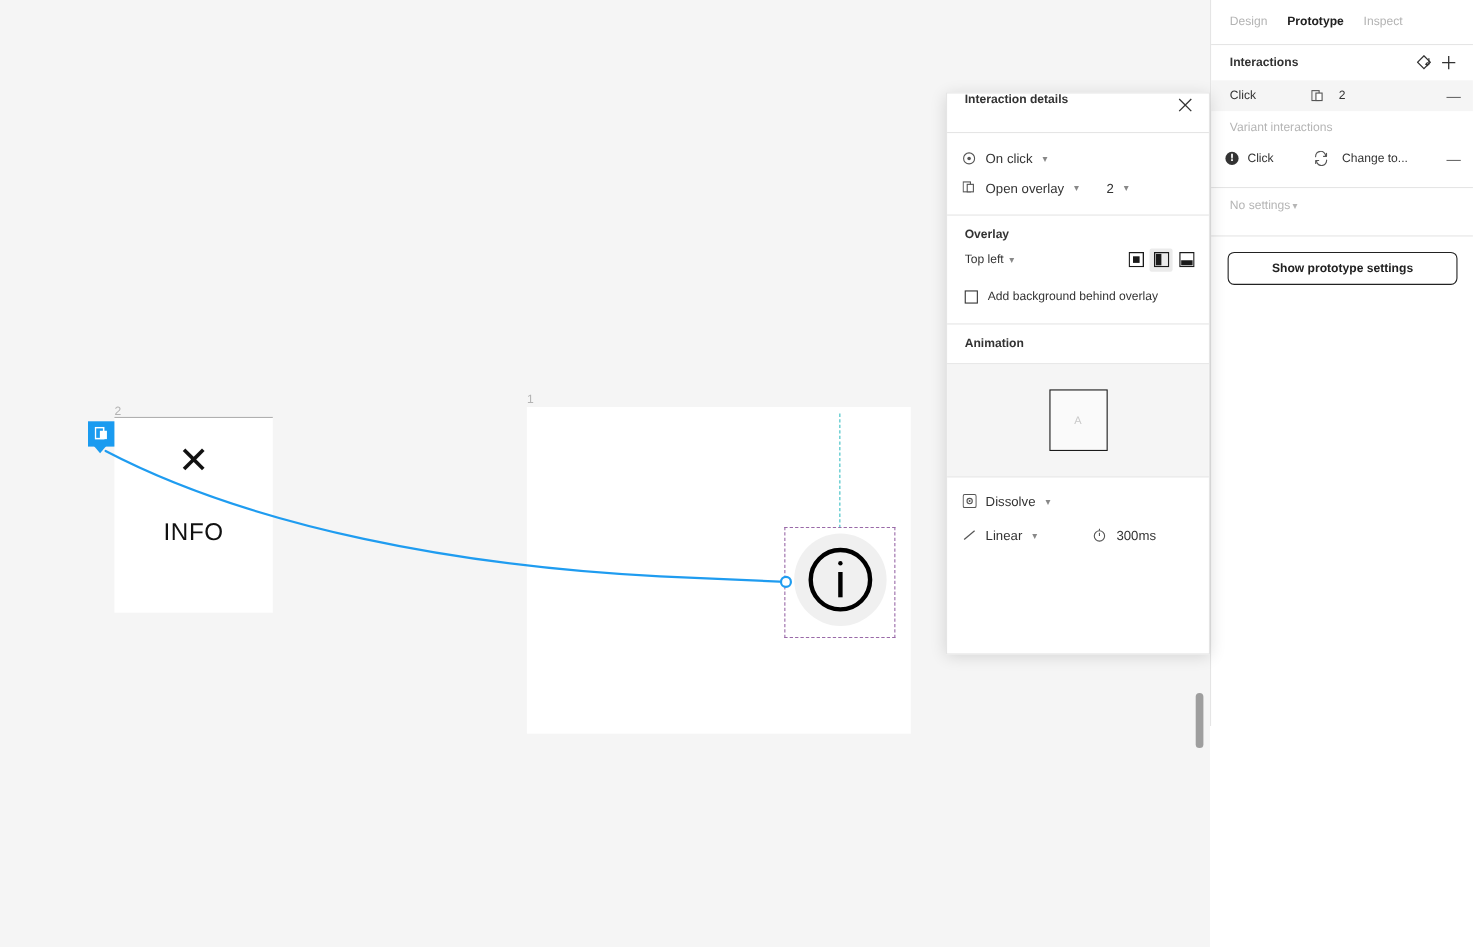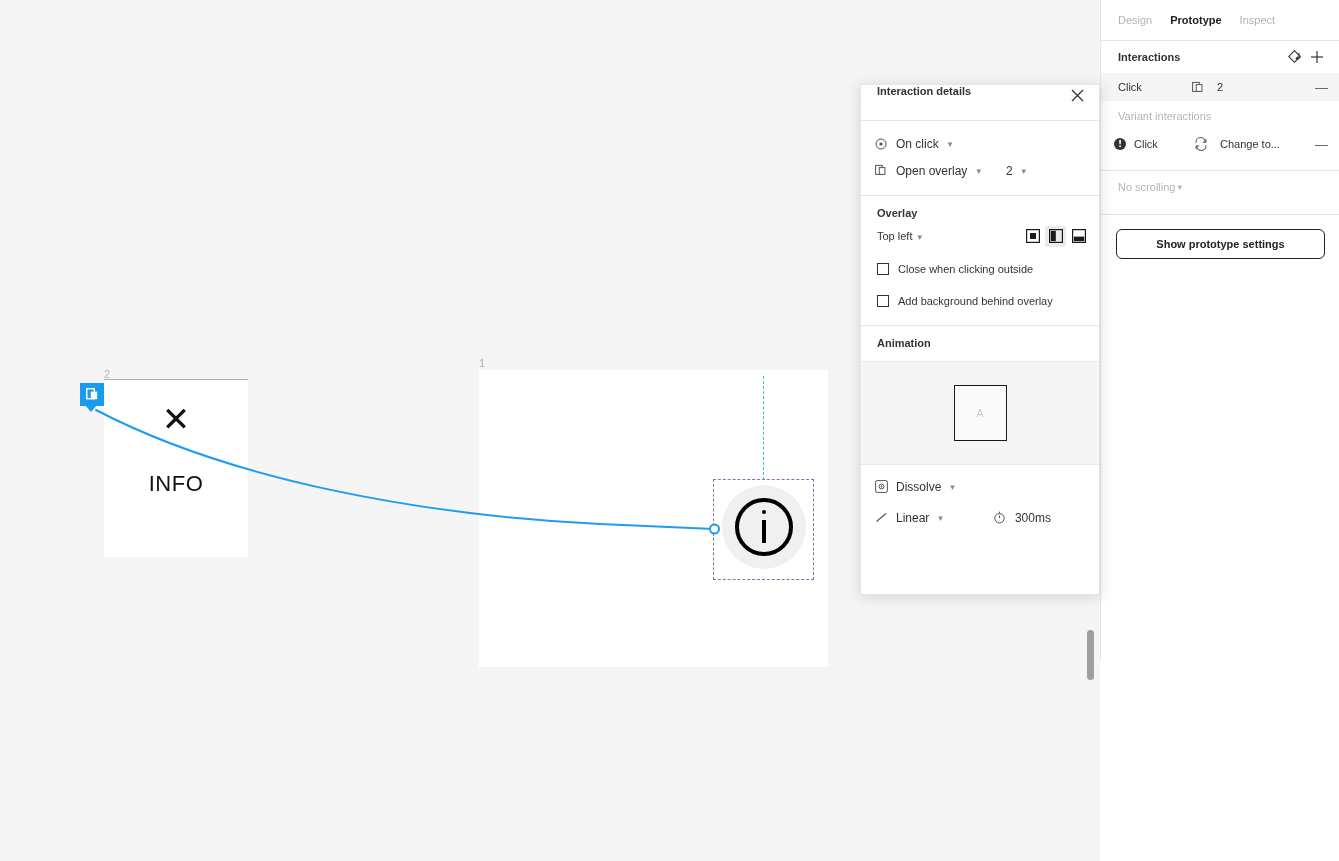--- a/index.html
+++ b/index.html
@@ -357,24 +357,20 @@
           </span>
           <span class="pos-btn">
             <svg width="14" height="14" viewBox="0 0 14 14">
               <rect x="0.6" y="0.6" width="12.8" height="12.8" fill="none" stroke="#1a1a1a" stroke-width="1.2"></rect>
               <rect x="1.8" y="7.6" width="10.4" height="4.6" fill="#1a1a1a"></rect>
             </svg>
           </span>
         </span>
       </div>
 
-      <div class="chk-row" style="margin-top:6px;">
-        <span class="chk-box"></span>
-        <span class="chk-label">Close when clicking outside</span>
-      </div>
       <div class="chk-row" style="margin-top:7px;">
         <span class="chk-box"></span>
         <span class="chk-label">Add background behind overlay</span>
       </div>
     </div>
 
     <div>
       <div class="id-sec-title" style="padding-bottom:12px;">Animation</div>
 
       <div id="anim-preview">
@@ -468,21 +464,21 @@
           <path d="M 2.1 11.6 L 2.1 8.9 L 4.8 8.9" fill="none" stroke="#555" stroke-width="1.05" stroke-linecap="round" stroke-linejoin="round"></path>
         </svg>
       </span>
       <span class="vr-dest">Change to...</span>
       <span class="minus">—</span>
     </div>
 
     <div class="sb-divider" style="margin-top:13px;"></div>
 
     <div class="overflow-row">
-      <span class="of-label">No scrolling</span>
+      <span class="of-label">No settings</span>
       <span class="chev" style="color:#b5b5b5;">▾</span>
     </div>
 
     <div class="sb-divider" style="margin-top:11px;"></div>
 
     <div id="proto-settings-wrap">
       <div id="proto-settings-btn">Show prototype settings</div>
     </div>
   </div>
 

